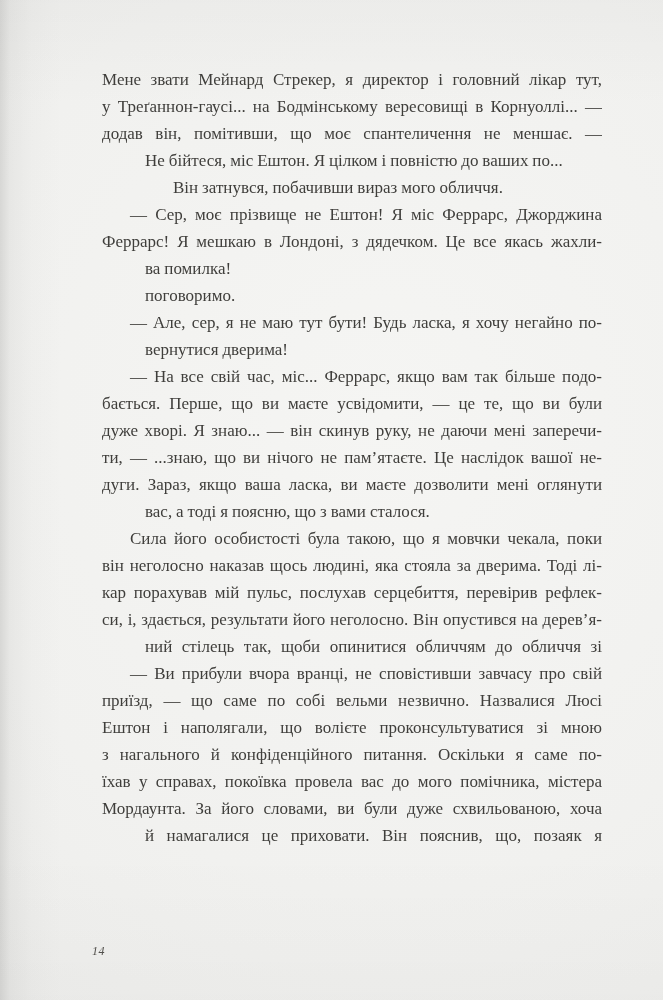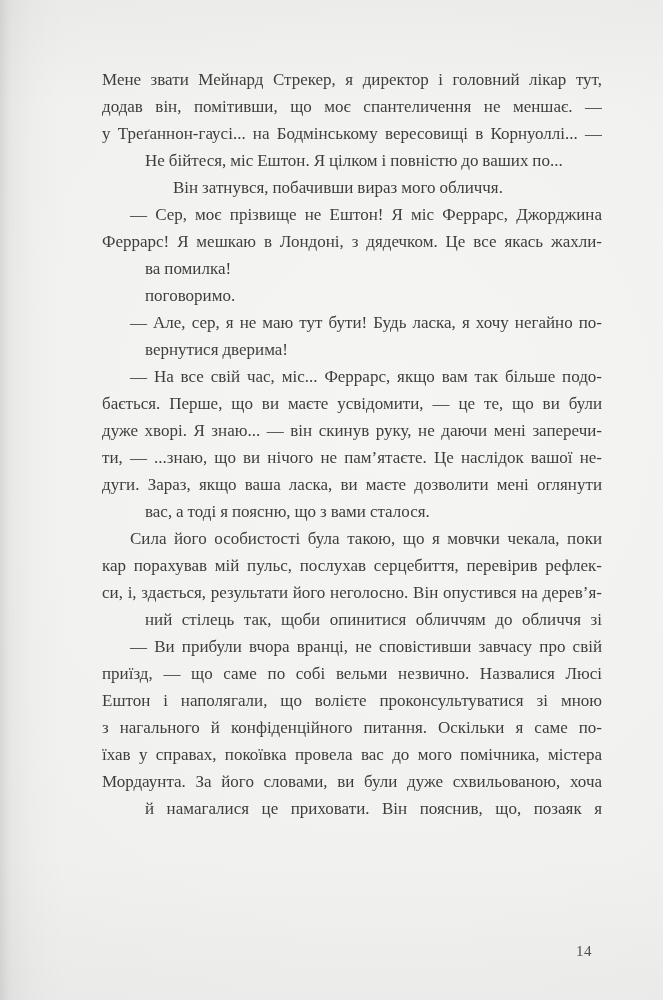--- a/index.html
+++ b/index.html
@@ -57,50 +57,52 @@
     margin-left: 43px;
   }
   .line.indent {
     text-indent: 28px;
   }
   .page-number {
     position: absolute;
     top: 941px;
     left: 92px;
     width: 500px;
-    text-align: right;
-    font-size: 15px;
+    text-align: left;
+    font-size: 12px;
     line-height: 20px;
     letter-spacing: 0.5px;
     color: #514f4b;
+    font-style: italic;
   }
 </style>
 </head>
 <body>
 
 <div class="page">
   <main class="text-block">
       <div class="line">Мене звати Мейнард Стрекер, я директор і головний лікар тут,</div>
+      <div class="line">у Треґаннон-гаусі... на Бодмінському вересовищі в Корнуоллі... —</div>
       <div class="line">додав він, помітивши, що моє спантеличення не меншає. —</div>
-      <div class="line">у Треґаннон-гаусі... на Бодмінському вересовищі в Корнуоллі... —</div>
       <div class="line para-end">Не бійтеся, міс Ештон. Я цілком і повністю до ваших по...</div>
       <div class="line para-end indent">Він затнувся, побачивши вираз мого обличчя.</div>
       <div class="line indent">— Сер, моє прізвище не Ештон! Я міс Феррарс, Джорджина</div>
       <div class="line">Феррарс! Я мешкаю в Лондоні, з дядечком. Це все якась жахли-</div>
       <div class="line para-end">ва помилка!</div>
       <div class="line para-end">поговоримо.</div>
       <div class="line indent">— Але, сер, я не маю тут бути! Будь ласка, я хочу негайно по-</div>
       <div class="line para-end">вернутися дверима!</div>
       <div class="line indent">— На все свій час, міс... Феррарс, якщо вам так більше подо-</div>
       <div class="line">бається. Перше, що ви маєте усвідомити, — це те, що ви були</div>
       <div class="line">дуже хворі. Я знаю... — він скинув руку, не даючи мені заперечи-</div>
       <div class="line">ти, — ...знаю, що ви нічого не пам’ятаєте. Це наслідок вашої не-</div>
       <div class="line">дуги. Зараз, якщо ваша ласка, ви маєте дозволити мені оглянути</div>
       <div class="line para-end">вас, а тоді я поясню, що з вами сталося.</div>
       <div class="line indent">Сила його особистості була такою, що я мовчки чекала, поки</div>
+      <div class="line">він неголосно наказав щось людині, яка стояла за дверима. Тоді лі-</div>
       <div class="line">кар порахував мій пульс, послухав серцебиття, перевірив рефлек-</div>
       <div class="line">си, і, здається, результати його неголосно. Він опустився на дерев’я-</div>
       <div class="line para-end">ний стілець так, щоби опинитися обличчям до обличчя зі мною.</div>
       <div class="line indent">— Ви прибули вчора вранці, не сповістивши завчасу про свій</div>
       <div class="line">приїзд, — що саме по собі вельми незвично. Назвалися Люсі</div>
       <div class="line">Ештон і наполягали, що волієте проконсультуватися зі мною</div>
       <div class="line">з нагального й конфіденційного питання. Оскільки я саме по-</div>
       <div class="line">їхав у справах, покоївка провела вас до мого помічника, містера</div>
       <div class="line">Мордаунта. За його словами, ви були дуже схвильованою, хоча</div>
       <div class="line para-end">й намагалися це приховати. Він пояснив, що, позаяк я повернуся</div>

